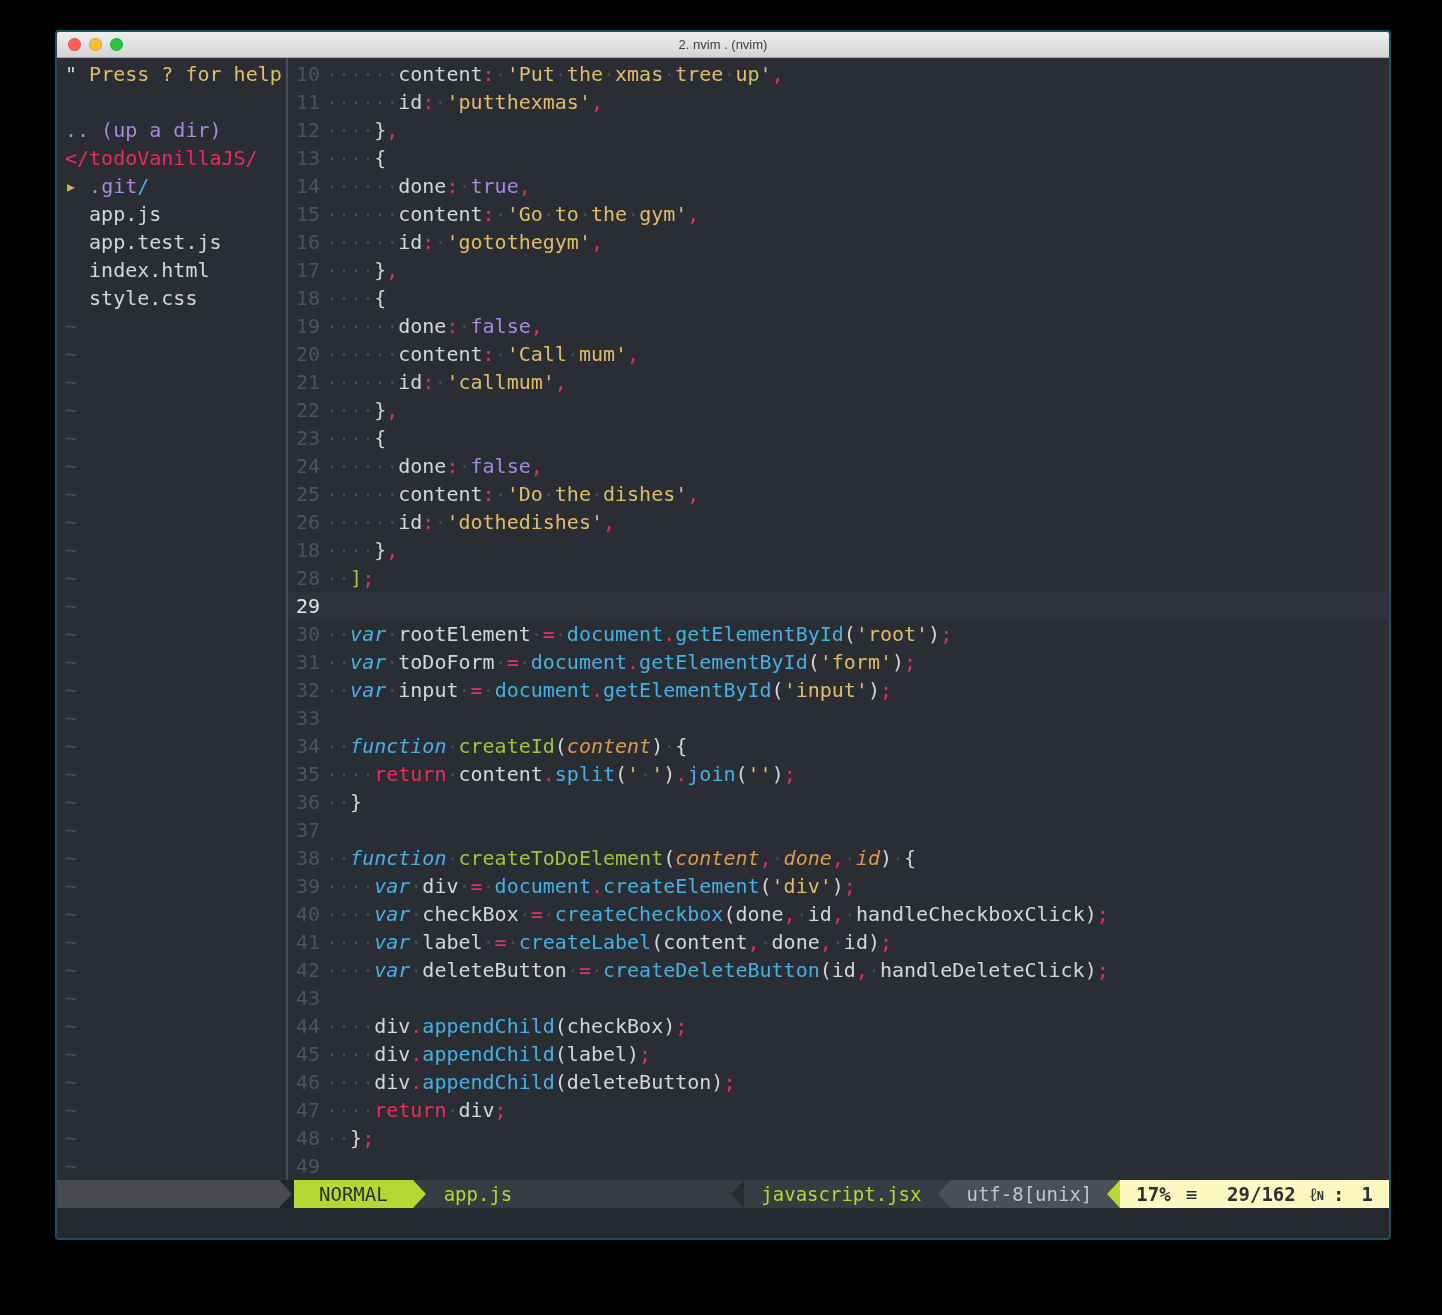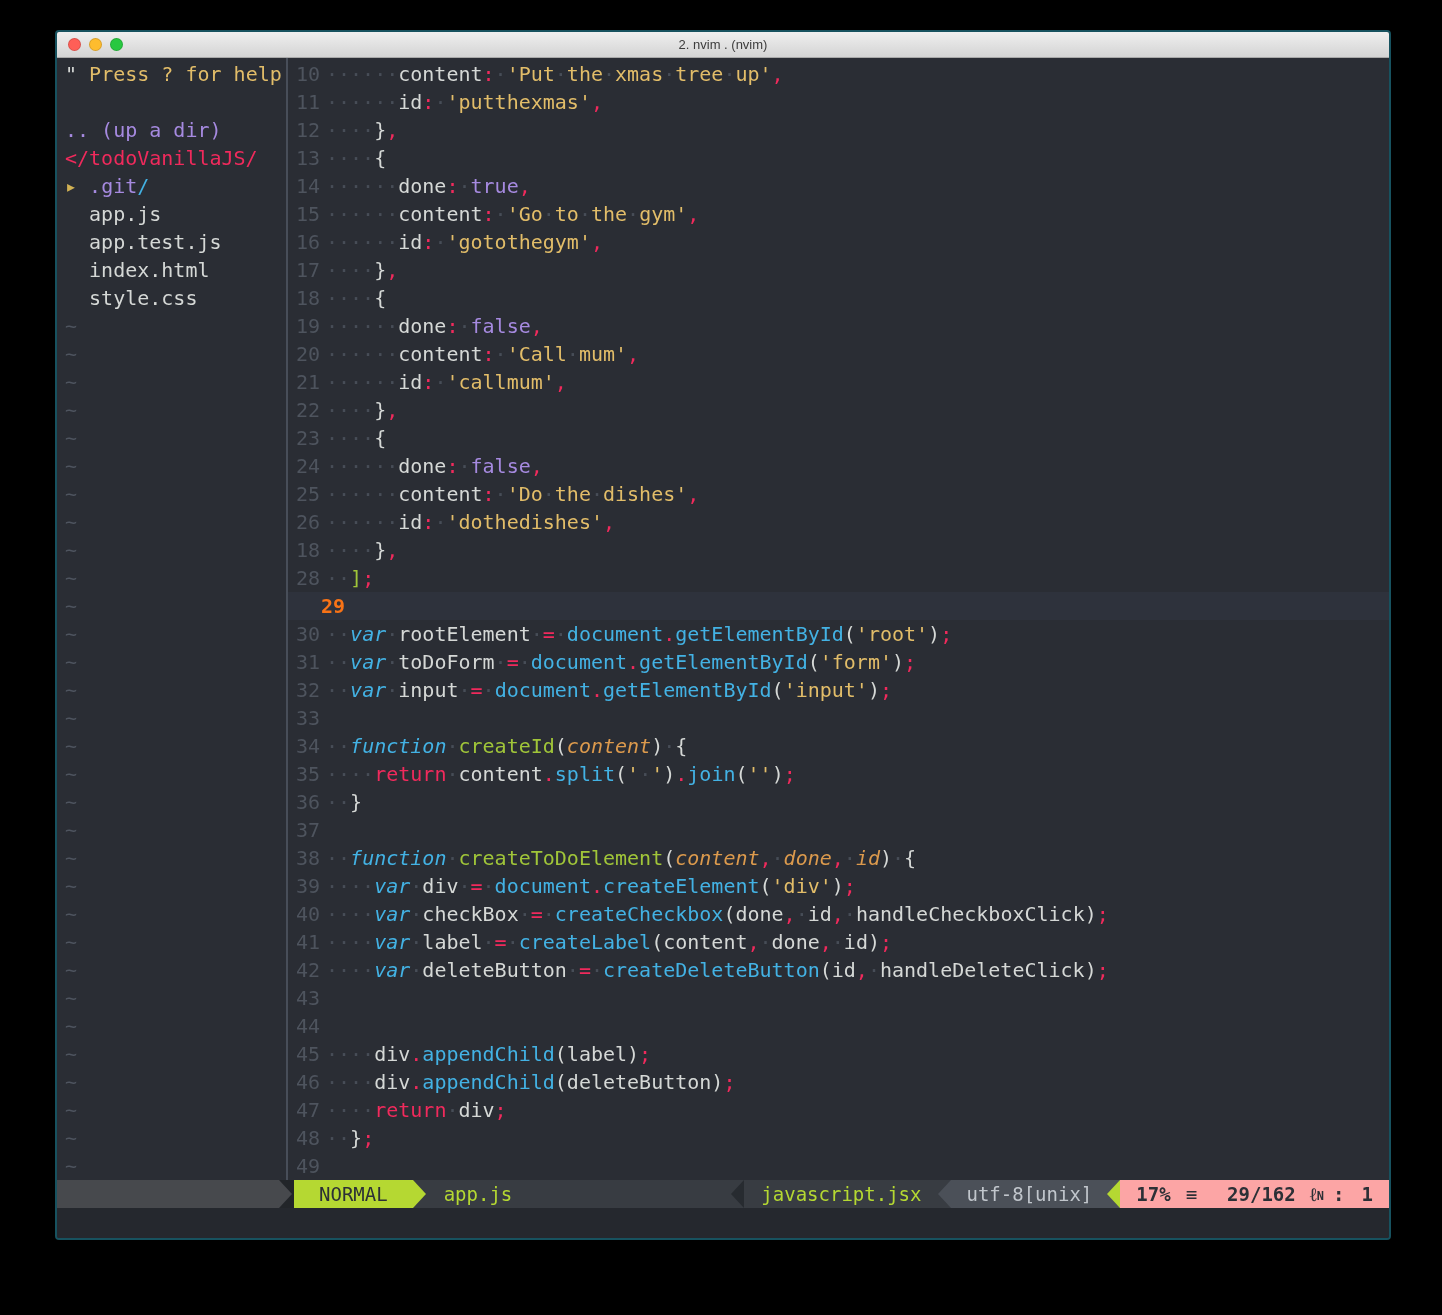--- a/index.html
+++ b/index.html
@@ -28,21 +28,21 @@
   .main{height:1122px;flex:none;display:flex;background:#2a2d34;}
   .sidebar{width:229px;flex:none;padding-top:2px;overflow:hidden;}
   .srow{height:28px;line-height:28px;padding-left:8px;font-size:20px;white-space:pre;overflow:hidden;}
   .srow .tok{white-space:pre;}
   .tilde{color:#4e545f;}
   .vsep{width:2px;flex:none;background:#484e59;}
   .editor{flex:1;padding-top:2px;overflow:hidden;}
   .crow{height:28px;line-height:28px;font-size:20px;display:flex;white-space:pre;}
   .crow.cur{background:#2e323c;}
   .gut{width:32px;flex:none;text-align:right;color:#4e545e;}
-  .gut.gcur{color:#f97316;font-weight:bold;margin-left:25px;}
+  .gut.gcur{color:#e5e5e5;font-weight:normal;}
   .ct{margin-left:6px;white-space:pre;}
   
   .tok.ws{color:#474d57;}
   .tok.fg{color:#d5d8d6;}
   .tok.pk{color:#f02a5c;}
   .tok.yl{color:#e2bd69;}
   .tok.pu{color:#a68ae0;text-align:right;}
   .tok.bl{color:#43b2e4;}
   .tok.bli{color:#43b2e4;font-style:italic;}
   .tok.gr{color:#a0c539;}
@@ -64,21 +64,21 @@
   .sep-l::before{content:"";display:block;width:0;height:0;
     border-top:14px solid transparent;border-bottom:14px solid transparent;}
   .sep-dark{background:#383c42;}
   .sep-dark::before{border-right:13px solid #272b30;}
   .sep-enc{background:#383c42;}
   .sep-enc::before{border-right:13px solid #4b5058;}
   .sep-green{background:#4b5058;}
   .sep-green::before{border-right:13px solid #b5d832;}
   .st-ft{flex:none;background:#383c42;color:#b5d832;padding:0 17px;white-space:pre;}
   .st-enc{flex:none;background:#4b5058;color:#c1c6cc;padding:0 15px;white-space:pre;}
-  .st-right{flex:none;background:#fca5a5;color:#2c3036;font-weight:bold;
+  .st-right{flex:none;background:#fef9c3;color:#2c3036;font-weight:bold;
     display:flex;align-items:center;padding:0 16px 0 10px;white-space:pre;}
   .st-right .sp17{margin-left:6px;}
   .st-right .spicon{margin-left:15px;font-weight:normal;}
   .st-right .sppos{margin-left:30px;}
   .st-ln{margin-left:14px;display:inline-flex;align-items:flex-start;line-height:28px;}
   .st-ln-sub{font-size:12px;line-height:12px;margin-top:10px;}
   .st-colon{margin-left:9px;}
   .st-col{margin-left:17px;}
   
   .cmdline{flex:1;background:#25282e;}
@@ -172,21 +172,21 @@
           <div class="crow"><span class="gut">34</span><span class="ct"><span class="tok ws">··</span><span class="tok bli">function</span><span class="tok ws">·</span><span class="tok gr">createId</span><span class="tok fg">(</span><span class="tok or">content</span><span class="tok fg">)</span><span class="tok ws">·</span><span class="tok fg">{</span></span></div>
           <div class="crow"><span class="gut">35</span><span class="ct"><span class="tok ws">····</span><span class="tok pk">return</span><span class="tok ws">·</span><span class="tok fg">content</span><span class="tok pk">.</span><span class="tok bl">split</span><span class="tok fg">(</span><span class="tok yl">'</span><span class="tok ws">·</span><span class="tok yl">'</span><span class="tok fg">)</span><span class="tok pk">.</span><span class="tok bl">join</span><span class="tok fg">(</span><span class="tok yl">''</span><span class="tok fg">)</span><span class="tok pk">;</span></span></div>
           <div class="crow"><span class="gut">36</span><span class="ct"><span class="tok ws">··</span><span class="tok fg">}</span></span></div>
           <div class="crow"><span class="gut">37</span><span class="ct"></span></div>
           <div class="crow"><span class="gut">38</span><span class="ct"><span class="tok ws">··</span><span class="tok bli">function</span><span class="tok ws">·</span><span class="tok gr">createToDoElement</span><span class="tok fg">(</span><span class="tok or">content</span><span class="tok pk">,</span><span class="tok ws">·</span><span class="tok or">done</span><span class="tok pk">,</span><span class="tok ws">·</span><span class="tok or">id</span><span class="tok fg">)</span><span class="tok ws">·</span><span class="tok fg">{</span></span></div>
           <div class="crow"><span class="gut">39</span><span class="ct"><span class="tok ws">····</span><span class="tok bli">var</span><span class="tok ws">·</span><span class="tok fg">div</span><span class="tok ws">·</span><span class="tok pk">=</span><span class="tok ws">·</span><span class="tok bl">document</span><span class="tok pk">.</span><span class="tok bl">createElement</span><span class="tok fg">(</span><span class="tok yl">'div'</span><span class="tok fg">)</span><span class="tok pk">;</span></span></div>
           <div class="crow"><span class="gut">40</span><span class="ct"><span class="tok ws">····</span><span class="tok bli">var</span><span class="tok ws">·</span><span class="tok fg">checkBox</span><span class="tok ws">·</span><span class="tok pk">=</span><span class="tok ws">·</span><span class="tok bl">createCheckbox</span><span class="tok fg">(done</span><span class="tok pk">,</span><span class="tok ws">·</span><span class="tok fg">id</span><span class="tok pk">,</span><span class="tok ws">·</span><span class="tok fg">handleCheckboxClick)</span><span class="tok pk">;</span></span></div>
           <div class="crow"><span class="gut">41</span><span class="ct"><span class="tok ws">····</span><span class="tok bli">var</span><span class="tok ws">·</span><span class="tok fg">label</span><span class="tok ws">·</span><span class="tok pk">=</span><span class="tok ws">·</span><span class="tok bl">createLabel</span><span class="tok fg">(content</span><span class="tok pk">,</span><span class="tok ws">·</span><span class="tok fg">done</span><span class="tok pk">,</span><span class="tok ws">·</span><span class="tok fg">id)</span><span class="tok pk">;</span></span></div>
           <div class="crow"><span class="gut">42</span><span class="ct"><span class="tok ws">····</span><span class="tok bli">var</span><span class="tok ws">·</span><span class="tok fg">deleteButton</span><span class="tok ws">·</span><span class="tok pk">=</span><span class="tok ws">·</span><span class="tok bl">createDeleteButton</span><span class="tok fg">(id</span><span class="tok pk">,</span><span class="tok ws">·</span><span class="tok fg">handleDeleteClick)</span><span class="tok pk">;</span></span></div>
           <div class="crow"><span class="gut">43</span><span class="ct"></span></div>
-          <div class="crow"><span class="gut">44</span></div>
+          <div class="crow"><span class="gut">44</span><span class="ct"><span class="tok ws">····</span><span class="tok fg">div</span><span class="tok pk">.</span><span class="tok bl">appendChild</span><span class="tok fg">(checkBox)</span><span class="tok pk">;</span></span></div>
           <div class="crow"><span class="gut">45</span><span class="ct"><span class="tok ws">····</span><span class="tok fg">div</span><span class="tok pk">.</span><span class="tok bl">appendChild</span><span class="tok fg">(label)</span><span class="tok pk">;</span></span></div>
           <div class="crow"><span class="gut">46</span><span class="ct"><span class="tok ws">····</span><span class="tok fg">div</span><span class="tok pk">.</span><span class="tok bl">appendChild</span><span class="tok fg">(deleteButton)</span><span class="tok pk">;</span></span></div>
           <div class="crow"><span class="gut">47</span><span class="ct"><span class="tok ws">····</span><span class="tok pk">return</span><span class="tok ws">·</span><span class="tok fg">div</span><span class="tok pk">;</span></span></div>
           <div class="crow"><span class="gut">48</span><span class="ct"><span class="tok ws">··</span><span class="tok fg">}</span><span class="tok pk">;</span></span></div>
           <div class="crow"><span class="gut">49</span><span class="ct"></span></div>
         </div>
     </div>
   </div>
 
   <div class="statusline">

